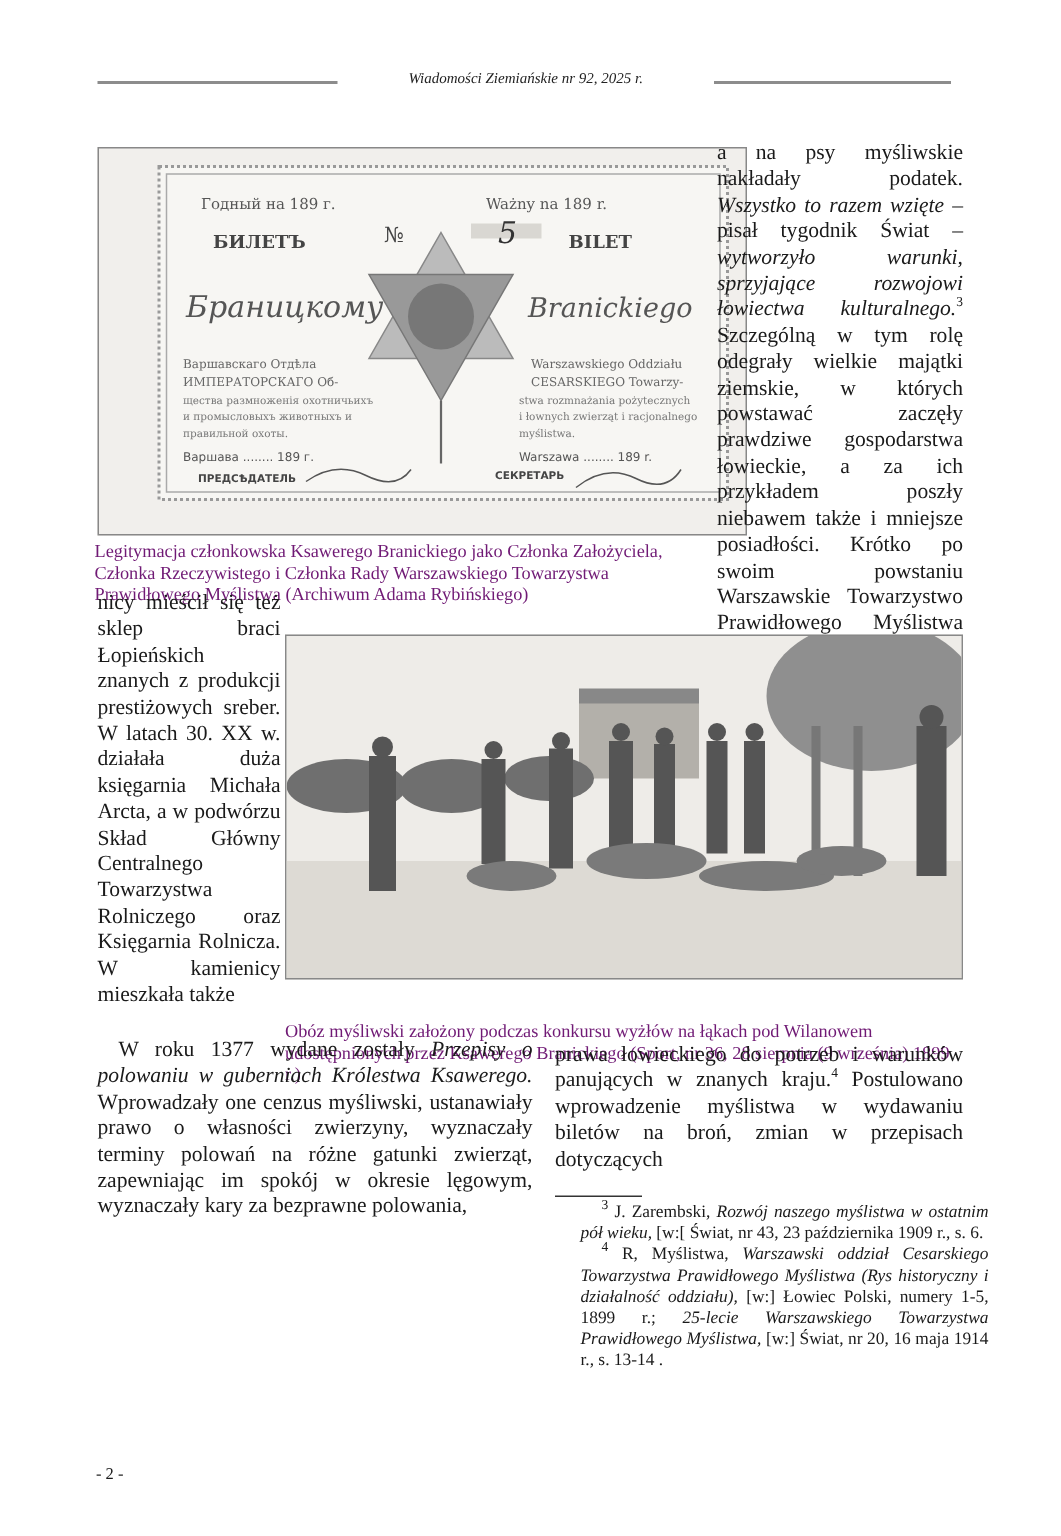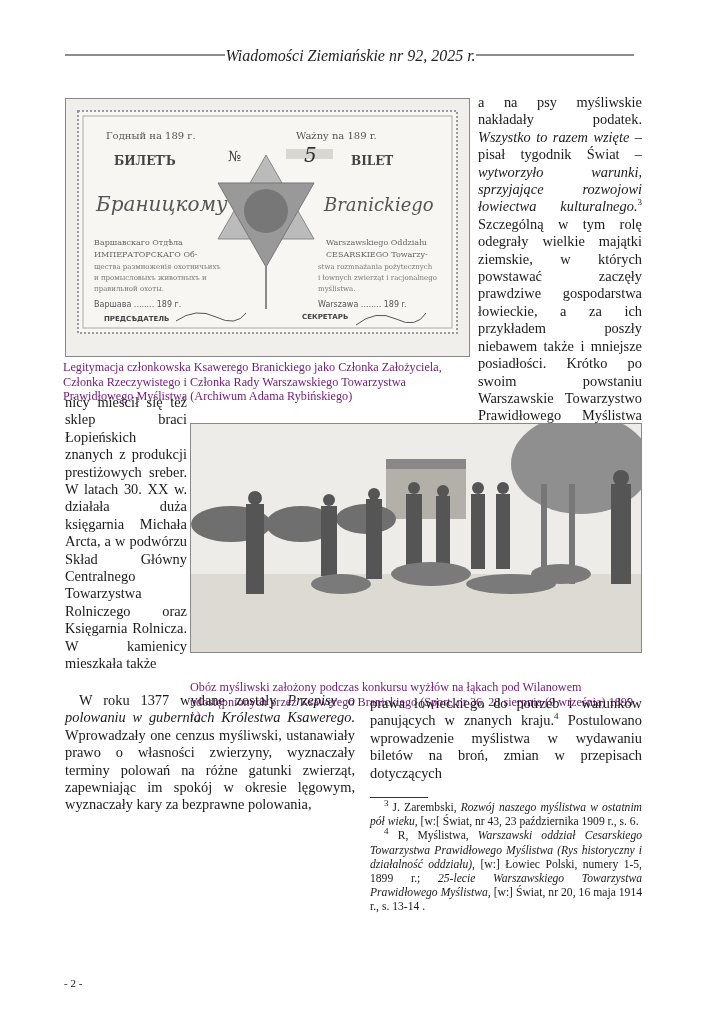--- a/index.html
+++ b/index.html
@@ -3,43 +3,43 @@
 <meta charset="utf-8">
 <style>
   html, body { margin:0; padding:0; background:#ffffff; }
   body { width:707px; height:1024px; position:relative; overflow:hidden;
          font-family:"DejaVu Serif", "Liberation Serif", serif; color:#1a1a1a; }
   .hdr { position:absolute; top:45px; left:0; width:707px; height:20px; }
   .hdr .rule { position:absolute; top:9px; height:2px; background:#8c8c8c; }
   .hdr .rule.l { left:65px; width:160px; }
   .hdr .rule.r { left:476px; width:158px; }
   .hdr .title { position:absolute; left:225px; width:251px; top:2px; text-align:center;
-                font-style:italic; font-size:16px; font-family:"Liberation Serif", serif; color:#222; }
+                font-style:italic; font-size:10px; font-family:"Liberation Serif", serif; color:#222; }
   .txt { position:absolute; font-family:"Liberation Serif", serif; font-size:14.4px; line-height:17.4px; text-align:justify; }
   .txt p { margin:0; }
   .txt i { }
   sup { font-size:9px; line-height:0; }
   .figure { position:absolute; border:1px solid #888; background:#f3f1ee; overflow:hidden; }
   .caption { position:absolute; font-family:"Liberation Serif", serif; font-size:12.2px; line-height:14.6px; text-align:left; color:#701a75; }
-  .fn { position:absolute; font-family:"Liberation Serif", serif; font-size:11.6px; line-height:14.2px; text-align:justify; }
+  .fn { position:absolute; font-family:"Liberation Serif", serif; font-size:11.6px; line-height:14.2px; text-align:justify;margin-left:17px; }
   .fn p { margin:0; text-indent:14px; }
   .fnrule { position:absolute; left:370px; top:797px; width:58px; height:1px; background:#333; }
   .pgnum { position:absolute; left:64px; top:977px; font-family:"Liberation Serif", serif; font-size:11px; }
   .indent { text-indent:14px; }
 </style>
 </head>
 <body>
 
 <div class="hdr">
   <div class="rule l"></div>
   <div class="title">Wiadomości Ziemiańskie nr 92, 2025 r.</div>
   <div class="rule r"></div>
 </div>
 
-<div class="figure" style="left:65px; top:98px; width:403px; height:257px; background:#f1efec;">
+<div class="figure" style="left:65px; top:98px; width:403px; height:257px; background:#f1efec;padding-left:28px;">
   <svg width="403" height="257" viewBox="0 0 403 257">
     <rect x="12" y="12" width="379" height="222" fill="#f7f6f3" stroke="#999" stroke-width="2" stroke-dasharray="2 2"></rect>
     <rect x="17" y="17" width="369" height="212" fill="none" stroke="#aaa" stroke-width="1"></rect>
     <text x="40" y="40" font-size="10" fill="#555" font-family="DejaVu Serif, serif">Годный на 189  г.</text>
     <text x="230" y="40" font-size="10" fill="#555" font-family="DejaVu Serif, serif">Ważny na 189  r.</text>
     <text x="48" y="66" font-size="12" font-weight="bold" fill="#444" font-family="DejaVu Serif, serif">БИЛЕТЪ</text>
     <text x="162" y="62" font-size="14" fill="#444" font-family="DejaVu Serif, serif">№</text>
     <rect x="220" y="50" width="47" height="10" fill="#d9d7d2"></rect>
     <text x="238" y="63" font-size="20" font-style="italic" fill="#333" font-family="DejaVu Serif, serif">5</text>
     <text x="285" y="66" font-size="12" font-weight="bold" fill="#444" font-family="DejaVu Serif, serif">BILET</text>

